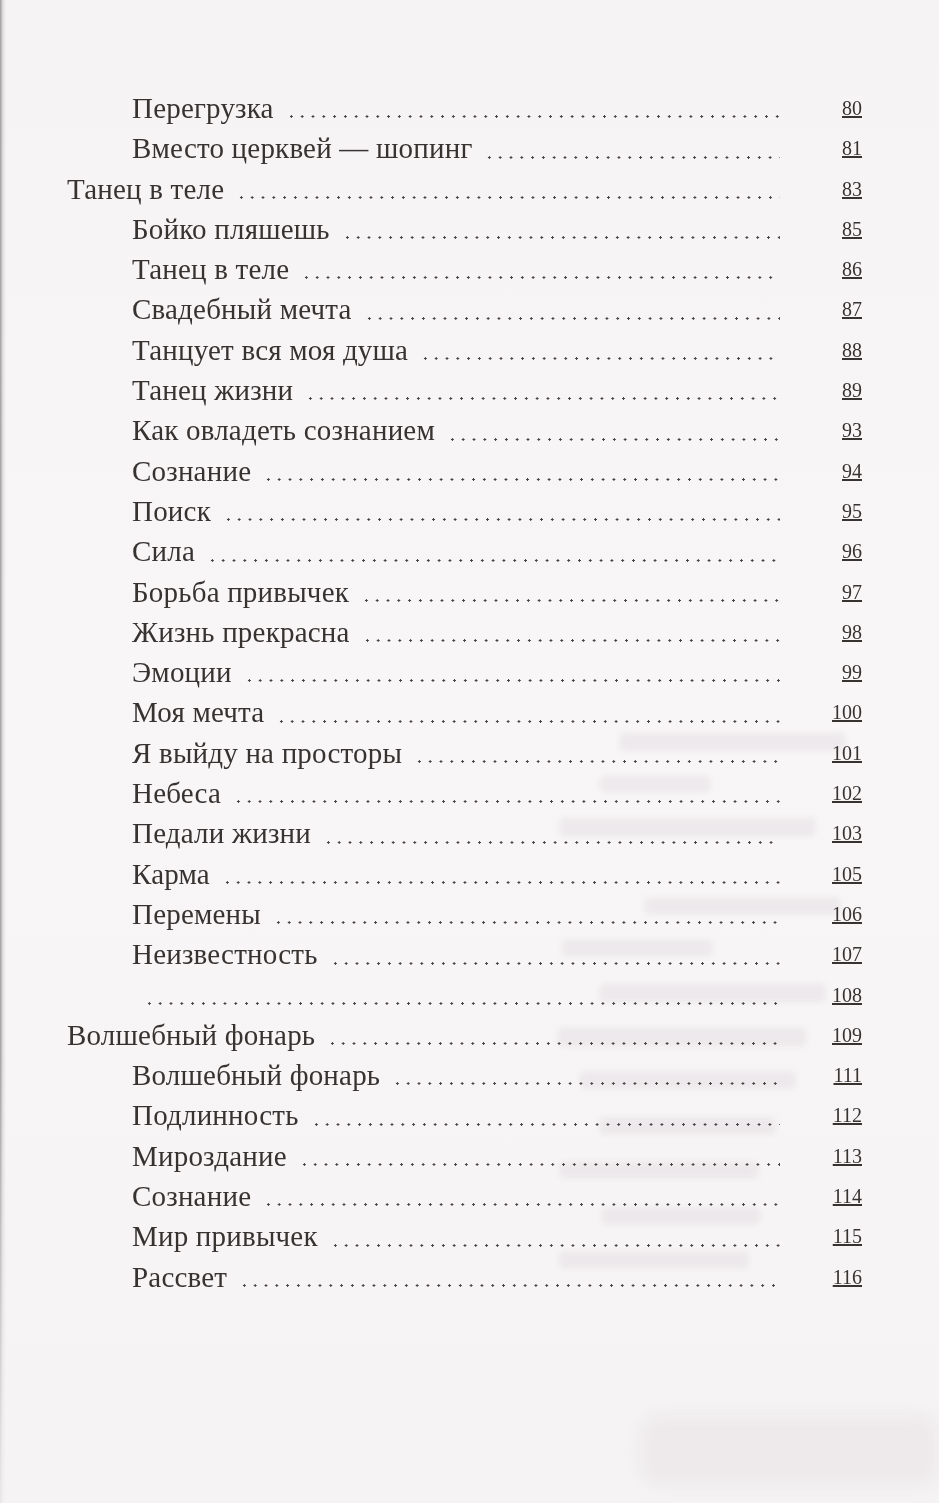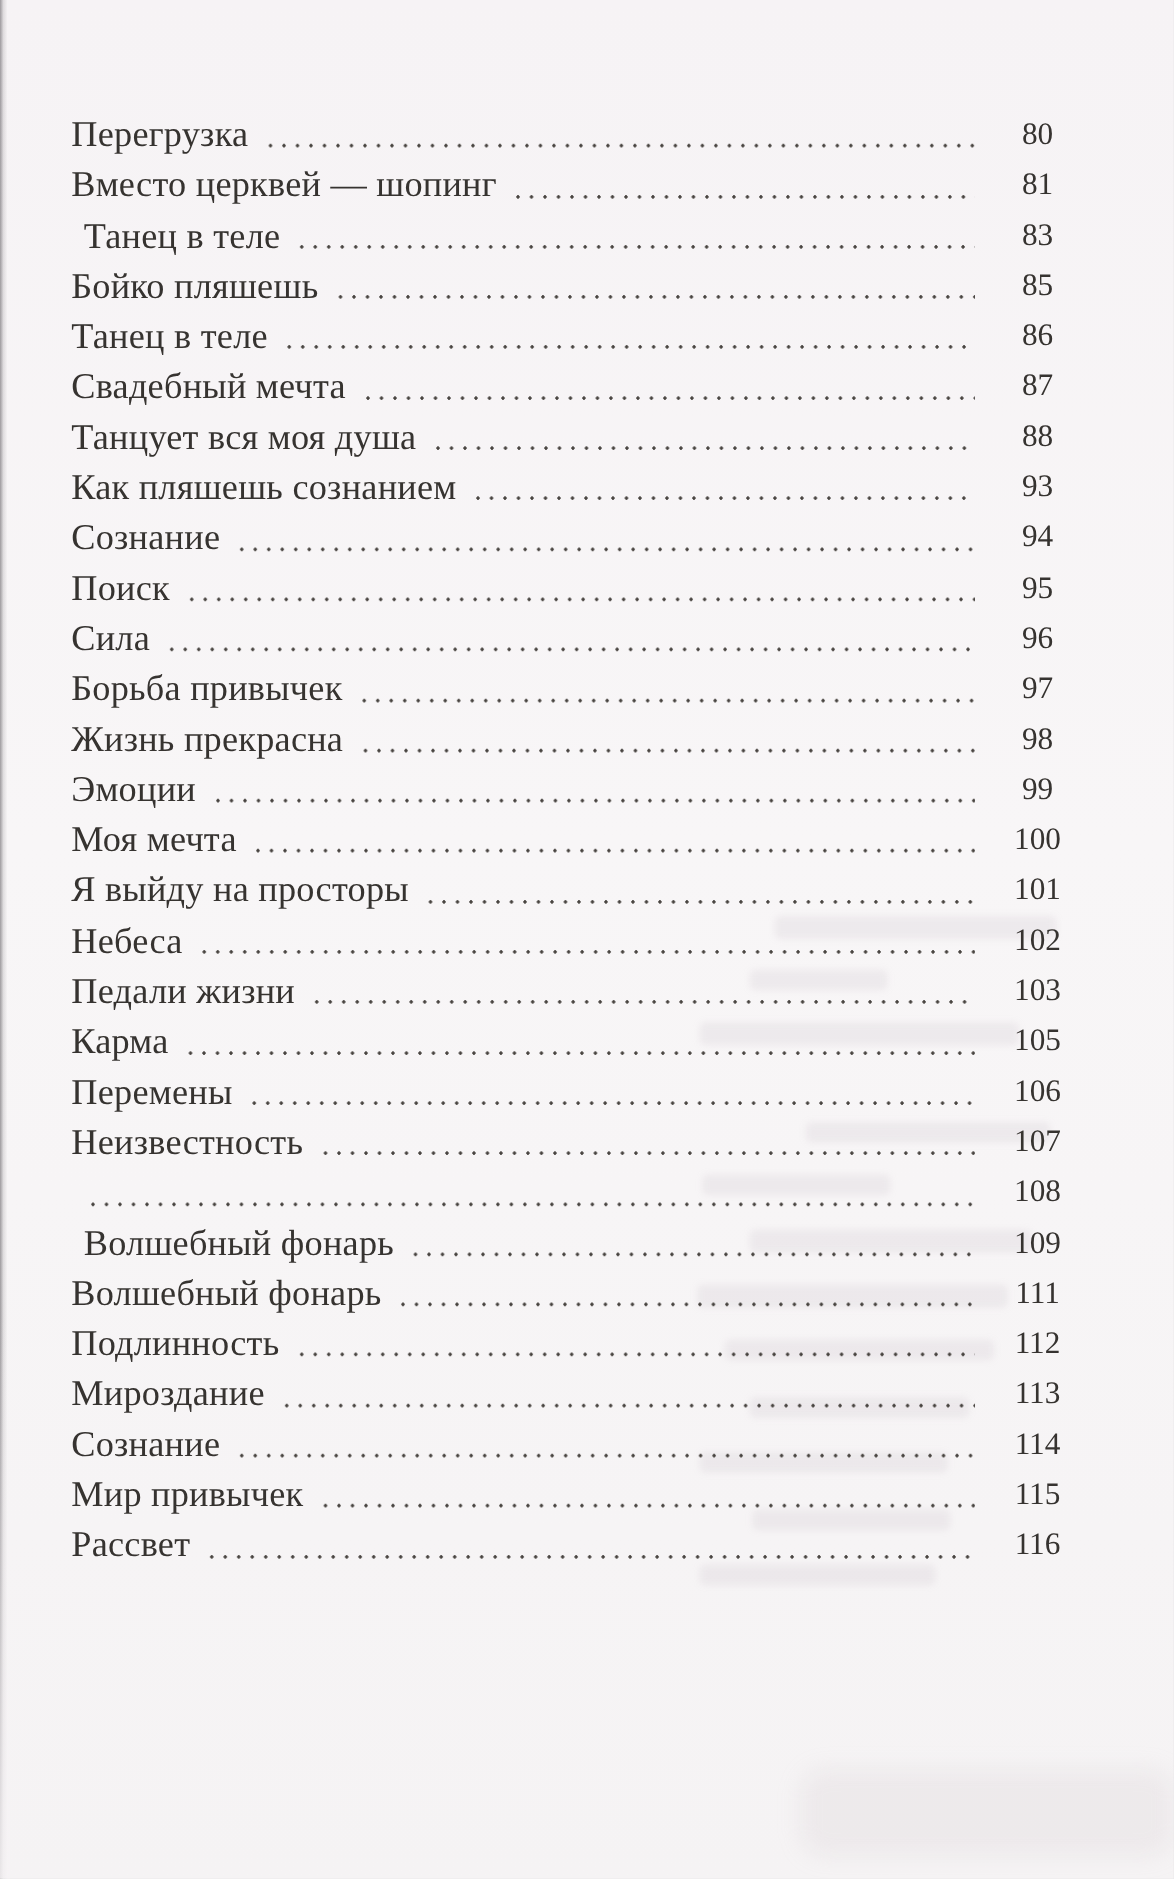--- a/index.html
+++ b/index.html
@@ -46,41 +46,42 @@
     padding-top: 88px;
     padding-right: 77px;
   }
   .toc-row {
     display: flex;
     height: 40.3px;
     align-items: stretch;
     white-space: nowrap;
   }
   .toc-row.level-chapter { padding-left: 67px; }
-  .toc-row.level-sub     { padding-left: 57px; }
+  .toc-row.level-sub     { padding-left: 95px; margin-left: 37px; }
   .toc-title {
     line-height: 40.3px;
     font-size: 29px;
     letter-spacing: 0.2px;
     flex: 0 0 auto;
   }
   .toc-leader {
     flex: 1 1 auto;
     margin-left: 10px;
     margin-right: 18px;
     background-image: radial-gradient(circle, #47433f 1.15px, rgba(0,0,0,0) 1.4px);
     background-size: 10.8px 3px;
     background-repeat: repeat-x;
     background-position: left 2px bottom 10px;
   }
   .toc-page {
     flex: 0 0 64px;
-    text-align: center;
+    text-align: right;
     line-height: 40.3px;
-    font-size: 25px;
+    font-size: 20px;
+    text-decoration: underline;
   }
 </style>
 </head>
 <body>
 
 <div class="page">
 
   <div class="bleed">
     <span style="left:620px; top:733px; width:225px; height:18px;"></span>
     <span style="left:600px; top:776px; width:110px; height:16px;"></span>
@@ -134,24 +135,29 @@
         <span class="toc-leader"></span>
         <span class="toc-page">87</span>
       </div>
 
       <div class="toc-row level-sub">
         <span class="toc-title">Танцует вся моя душа</span>
         <span class="toc-leader"></span>
         <span class="toc-page">88</span>
       </div>
 
-
-
-      <div class="toc-row level-sub">
-        <span class="toc-title">Как пляшешь сознанием</span>
+      <div class="toc-row level-sub">
+        <span class="toc-title">Танец жизни</span>
+        <span class="toc-leader"></span>
+        <span class="toc-page">89</span>
+      </div>
+
+
+      <div class="toc-row level-sub">
+        <span class="toc-title">Как овладеть сознанием</span>
         <span class="toc-leader"></span>
         <span class="toc-page">93</span>
       </div>
 
       <div class="toc-row level-sub">
         <span class="toc-title">Сознание</span>
         <span class="toc-leader"></span>
         <span class="toc-page">94</span>
       </div>
 

